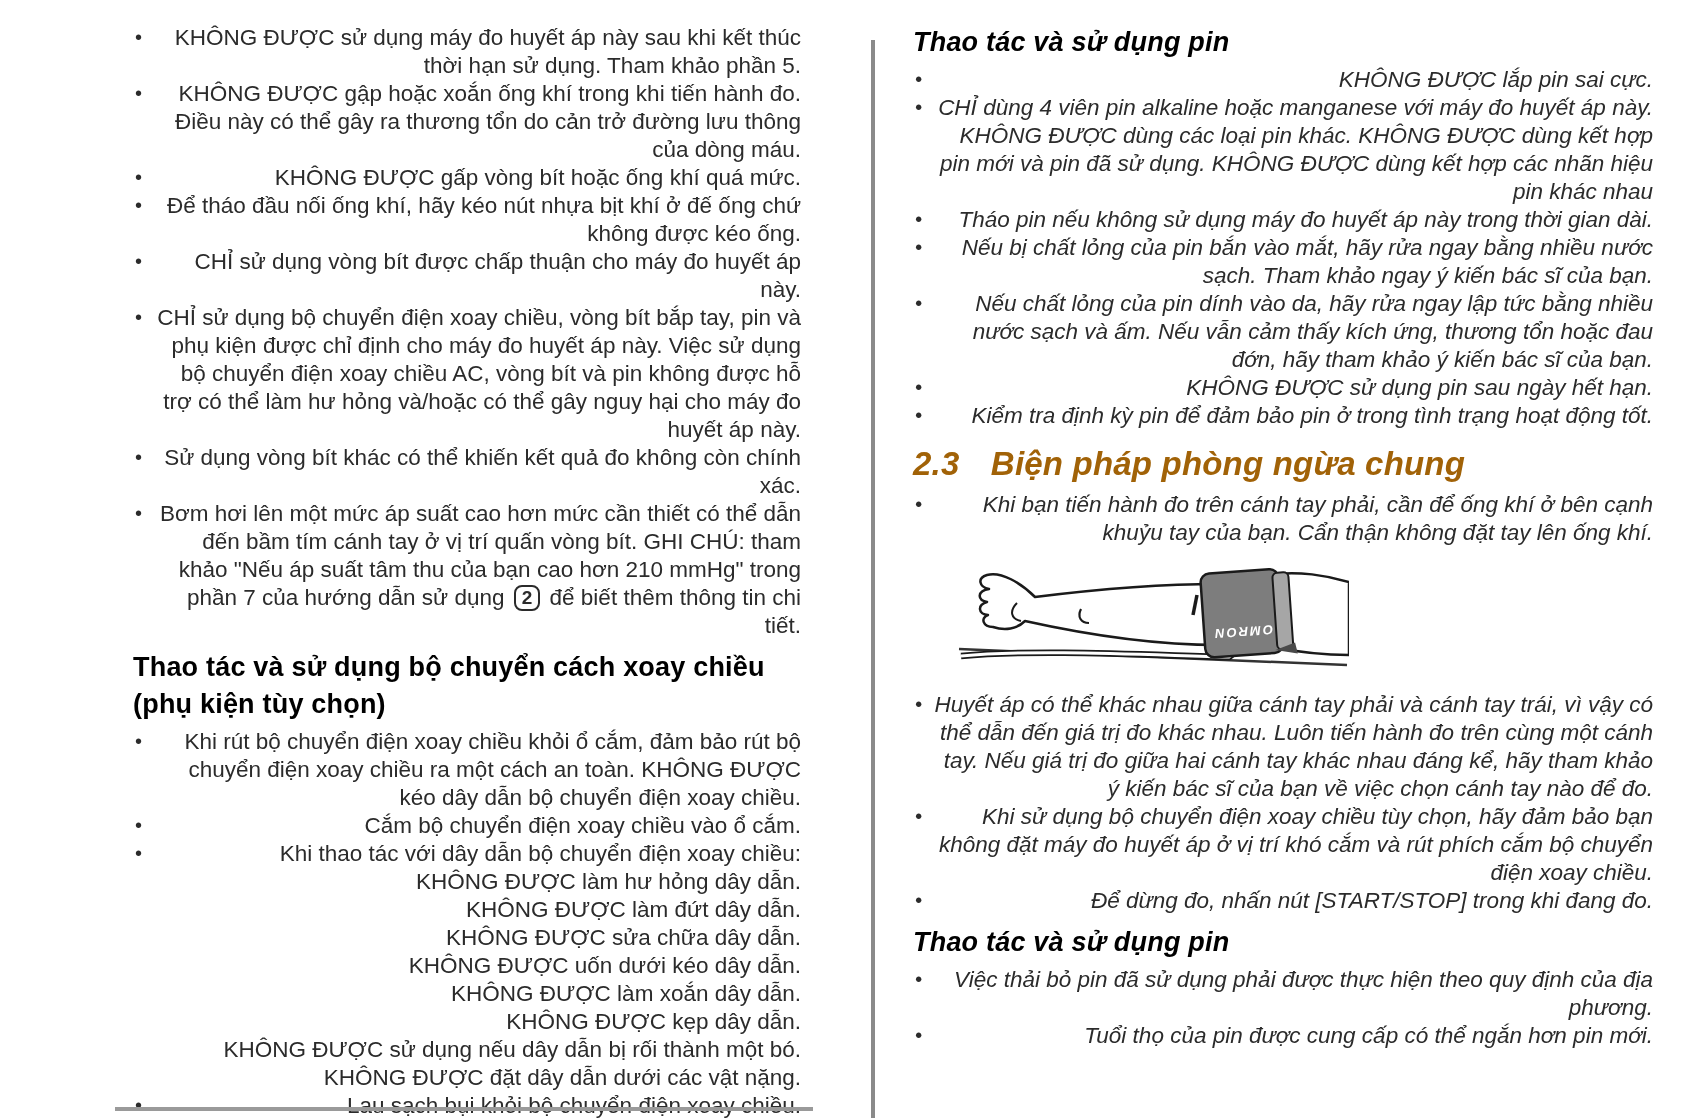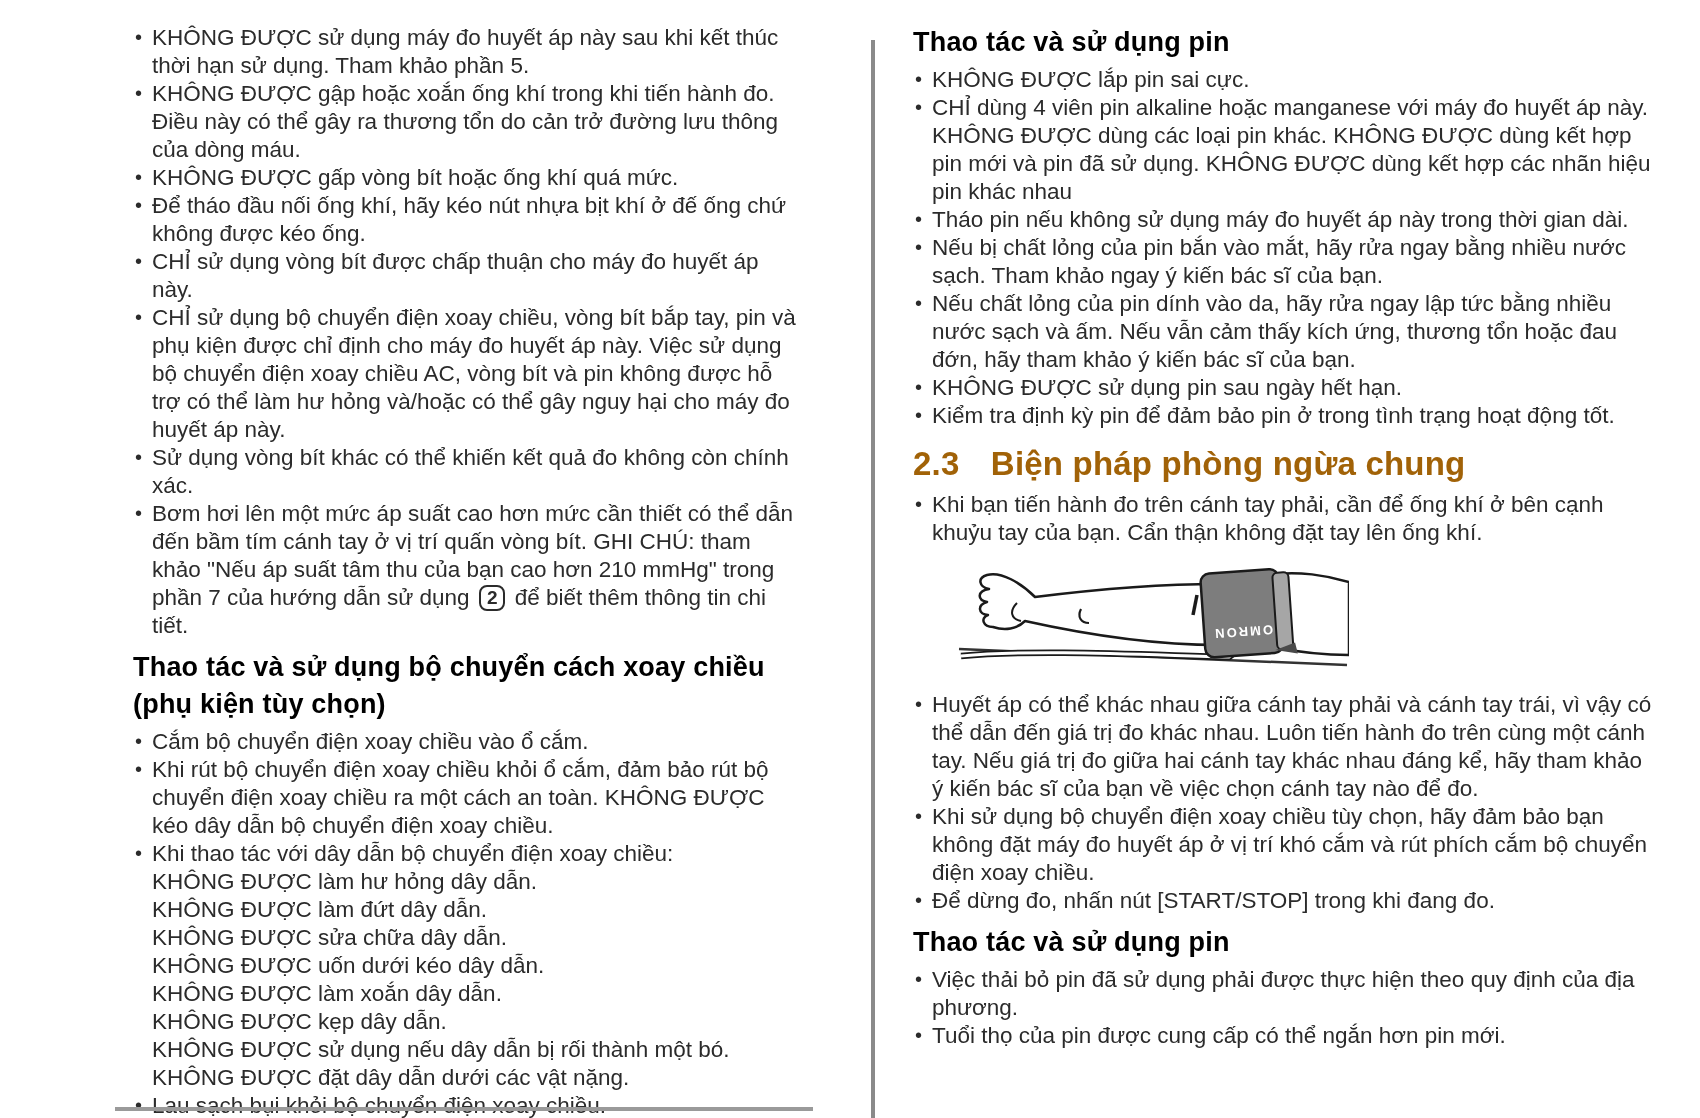--- a/index.html
+++ b/index.html
@@ -3,24 +3,24 @@
 <meta charset="utf-8">
 <style>
   html,body { margin:0; padding:0; background:#ffffff; }
   body { font-family:"Liberation Sans", sans-serif; }
   .page {
     position:relative; width:1700px; height:1118px;
     background:#ffffff; color:#2b2b2b; overflow:hidden;
   }
   .col { position:absolute; top:24px; font-size:22.5px; line-height:28px; }
   .col-left  { left:133px; width:668px; }
-  .col-right { left:913px; width:740px; }
+  .col-right { left:913px; width:740px;font-style:italic; }
 
   ul.blist { list-style:none; margin:0; padding:0; }
-  ul.blist > li { position:relative; padding-left:19px; }
+  ul.blist > li { position:relative; padding-left:19px;text-align:right; }
   ul.blist > li::before {
     content:"•"; position:absolute; left:2px; top:-1px;
     font-size:20px; color:#2b2b2b;
   }
 
   h3.subhead {
     font-size:27px; line-height:37px; font-weight:bold;
     color:#000; margin:9px 0 5px 0; letter-spacing:0.2px;
   }
   h2.section {
@@ -64,22 +64,22 @@
         <li>Để tháo đầu nối ống khí, hãy kéo nút nhựa bịt khí ở đế ống chứ không được kéo ống.</li>
         <li>CHỈ sử dụng vòng bít được chấp thuận cho máy đo huyết áp này.</li>
         <li>CHỈ sử dụng bộ chuyển điện xoay chiều, vòng bít bắp tay, pin và phụ kiện được chỉ định cho máy đo huyết áp này. Việc sử dụng bộ chuyển điện xoay chiều AC, vòng bít và pin không được hỗ trợ có thể làm hư hỏng và/hoặc có thể gây nguy hại cho máy đo huyết áp này.</li>
         <li>Sử dụng vòng bít khác có thể khiến kết quả đo không còn chính xác.</li>
         <li><span>Bơm hơi lên một mức áp suất cao hơn mức cần thiết có thể dẫn đến bầm tím cánh tay ở vị trí quấn vòng bít. GHI CHÚ: tham khảo "Nếu áp suất tâm thu của bạn cao hơn 210 mmHg" trong phần 7 của hướng dẫn sử dụng </span><span class="keycap">2</span><span> để biết thêm thông tin chi tiết.</span></li>
       </ul>
 
     <h3 class="subhead">Thao tác và sử dụng bộ chuyển cách xoay chiều (phụ kiện tùy chọn)</h3>
 
     <ul class="blist">
+        <li>Khi rút bộ chuyển điện xoay chiều khỏi ổ cắm, đảm bảo rút bộ chuyển điện xoay chiều ra một cách an toàn. KHÔNG ĐƯỢC kéo dây dẫn bộ chuyển điện xoay chiều.</li>
         <li>Cắm bộ chuyển điện xoay chiều vào ổ cắm.</li>
-        <li>Khi rút bộ chuyển điện xoay chiều khỏi ổ cắm, đảm bảo rút bộ chuyển điện xoay chiều ra một cách an toàn. KHÔNG ĐƯỢC kéo dây dẫn bộ chuyển điện xoay chiều.</li>
         <li>
           <div>Khi thao tác với dây dẫn bộ chuyển điện xoay chiều:</div>
           <div>KHÔNG ĐƯỢC làm hư hỏng dây dẫn.</div>
           <div>KHÔNG ĐƯỢC làm đứt dây dẫn.</div>
           <div>KHÔNG ĐƯỢC sửa chữa dây dẫn.</div>
           <div>KHÔNG ĐƯỢC uốn dưới kéo dây dẫn.</div>
           <div>KHÔNG ĐƯỢC làm xoắn dây dẫn.</div>
           <div>KHÔNG ĐƯỢC kẹp dây dẫn.</div>
           <div>KHÔNG ĐƯỢC sử dụng nếu dây dẫn bị rối thành một bó.</div>
           <div>KHÔNG ĐƯỢC đặt dây dẫn dưới các vật nặng.</div>

